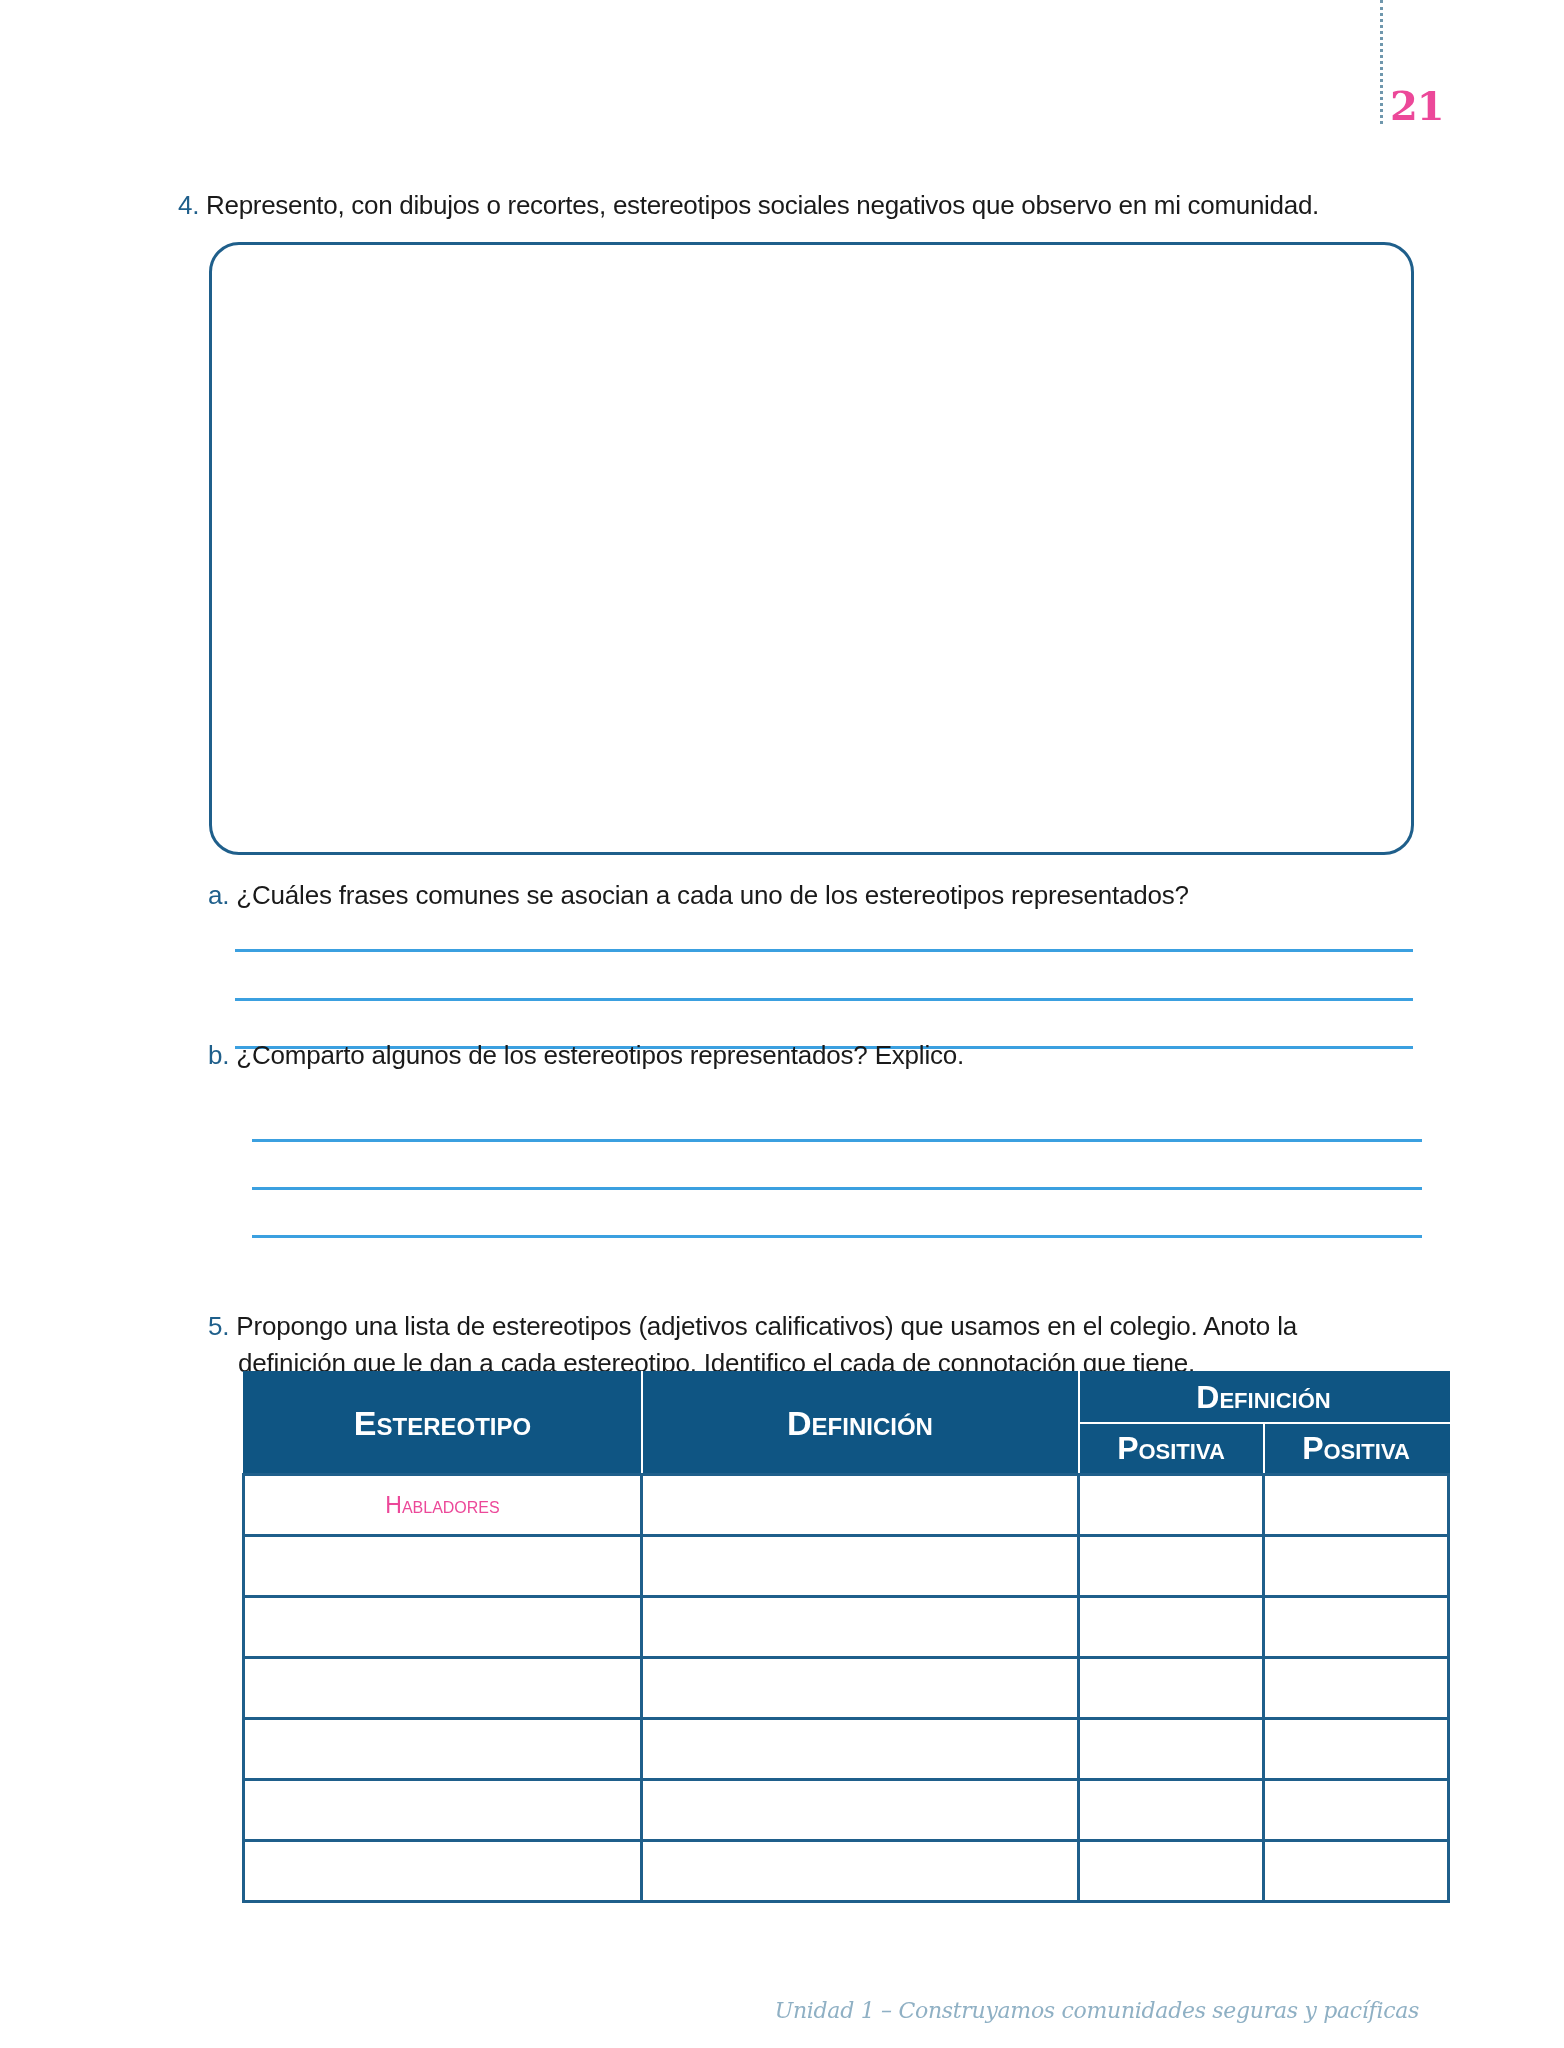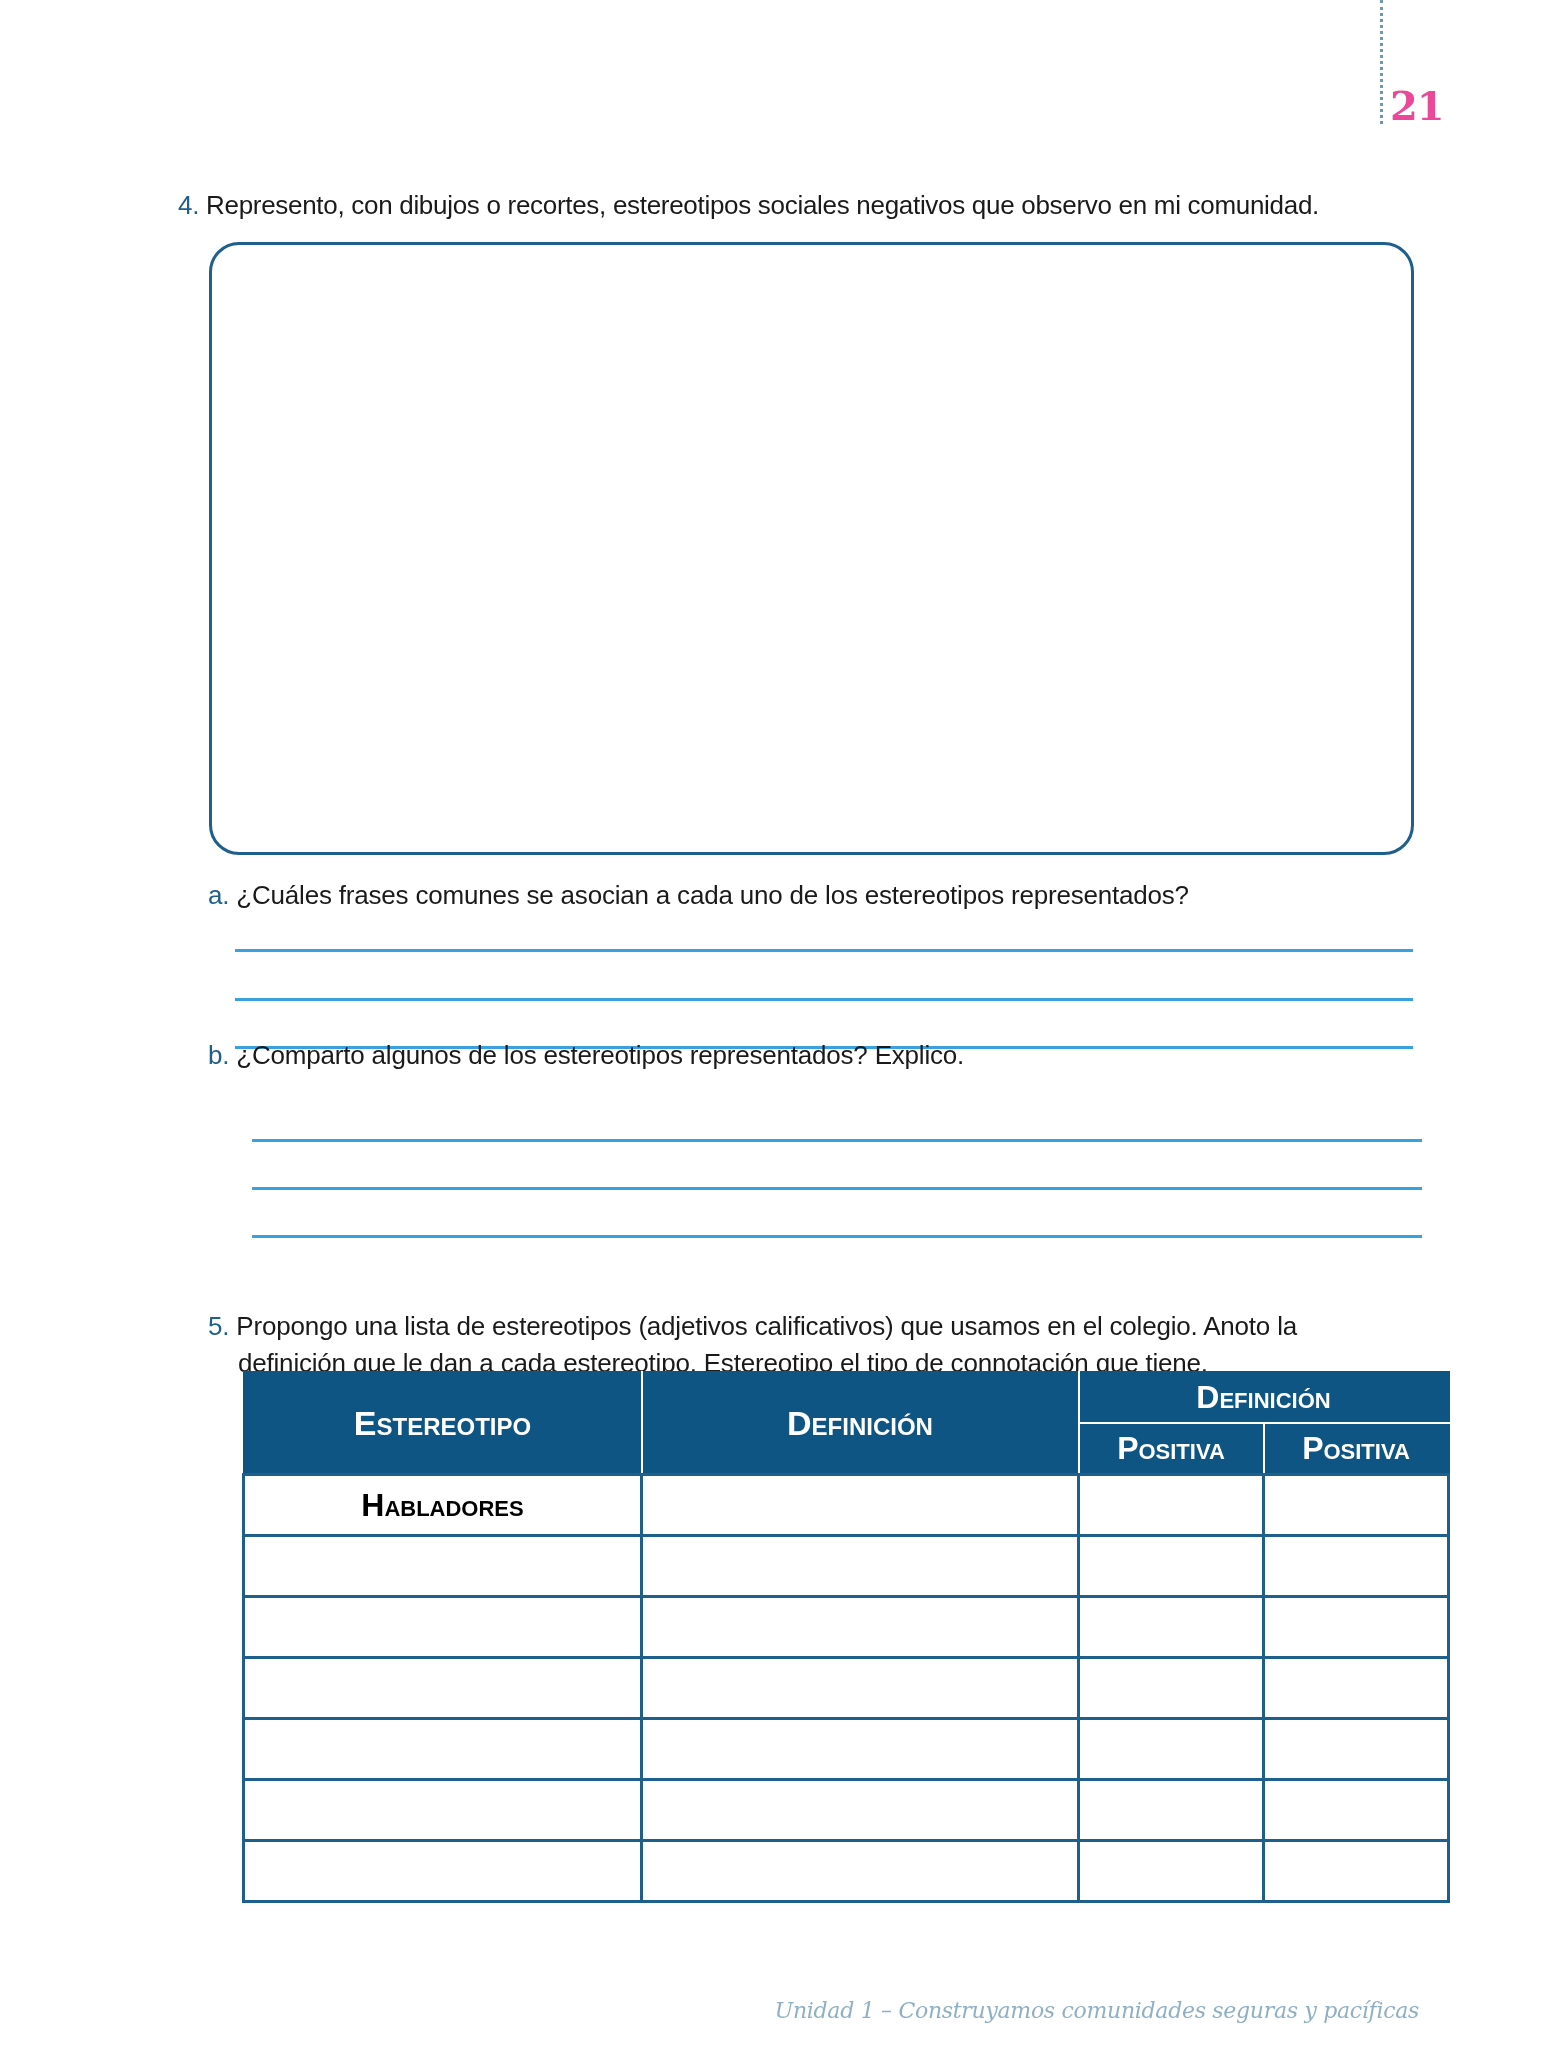--- a/index.html
+++ b/index.html
@@ -20,21 +20,21 @@
   .q5 { position: absolute; left: 208px; top: 1283px; font-size: 26px; line-height: 37px; letter-spacing: -0.2px; width: 1220px; margin-top: 25px; }
   .q5 .cont { padding-left: 30px; display: block; }
   table.st { position: absolute; left: 242px; top: 1371px; width: 1205px;
              border-collapse: collapse; table-layout: fixed; }
   table.st th { background: #0f5583; color: #ffffff; font-weight: bold; font-variant: small-caps;
                 font-size: 34px; border: 2px solid #ffffff; text-align: center; padding: 0; }
   table.st th.outer { border-left-color: #0f5583; }
   table.st th.outer-r { border-right-color: #0f5583; }
   table.st th.top { border-top-color: #0f5583; }
   table.st td { border: 3px solid #1f5f8b; height: 58px; padding: 0; text-align: center;
-                font-weight: bold; font-variant: small-caps; font-size: 32px; color: #000000; }
+                font-weight: normal; font-variant: small-caps; font-size: 23px; color: #ec4899; }
   .footer { position: absolute; right: 145px; top: 1950px; font-family: "DejaVu Serif", serif;
             font-style: italic; font-size: 22px; color: #8fb0c4; letter-spacing: -0.3px; margin-top: 48px; }
 </style>
 </head>
 <body>
 
 <div class="dotted-rule"></div>
 <div class="page-number">21</div>
 
 <div class="q4"><span class="q-num">4.</span><span> Represento, con dibujos o recortes, estereotipos sociales negativos que observo en mi comunidad.</span></div>
@@ -44,21 +44,21 @@
 <div class="sub sub-a"><span class="q-num">a.</span><span> ¿Cuáles frases comunes se asocian a cada uno de los estereotipos representados?</span></div>
 <div class="line" style="left:235px; top:949px; width:1178px;"></div>
 <div class="line" style="left:235px; top:998px; width:1178px;"></div>
 <div class="line" style="left:235px; top:1046px; width:1178px;"></div>
 
 <div class="sub sub-b"><span class="q-num">b.</span><span>  ¿Comparto algunos de los estereotipos representados? Explico.</span></div>
 <div class="line" style="left:252px; top:1139px; width:1170px;"></div>
 <div class="line" style="left:252px; top:1187px; width:1170px;"></div>
 <div class="line" style="left:252px; top:1235px; width:1170px;"></div>
 
-<div class="q5"><span class="q-num">5.</span><span> Propongo una lista de estereotipos (adjetivos calificativos) que usamos en el colegio. Anoto la</span><span class="cont">definición que le dan a cada estereotipo. Estereotipo el tipo de connotación que tiene.</span></div>
+<div class="q5"><span class="q-num">5.</span><span> Propongo una lista de estereotipos (adjetivos calificativos) que usamos en el colegio. Anoto la</span><span class="cont">definición que le dan a cada estereotipo. Identifico el cada de connotación que tiene.</span></div>
 
 <table class="st">
   <colgroup>
     <col style="width:398px">
       <col style="width:437px">
       <col style="width:185px">
       <col style="width:185px">
   </colgroup>
   <thead>
     <tr style="height:50px;">

